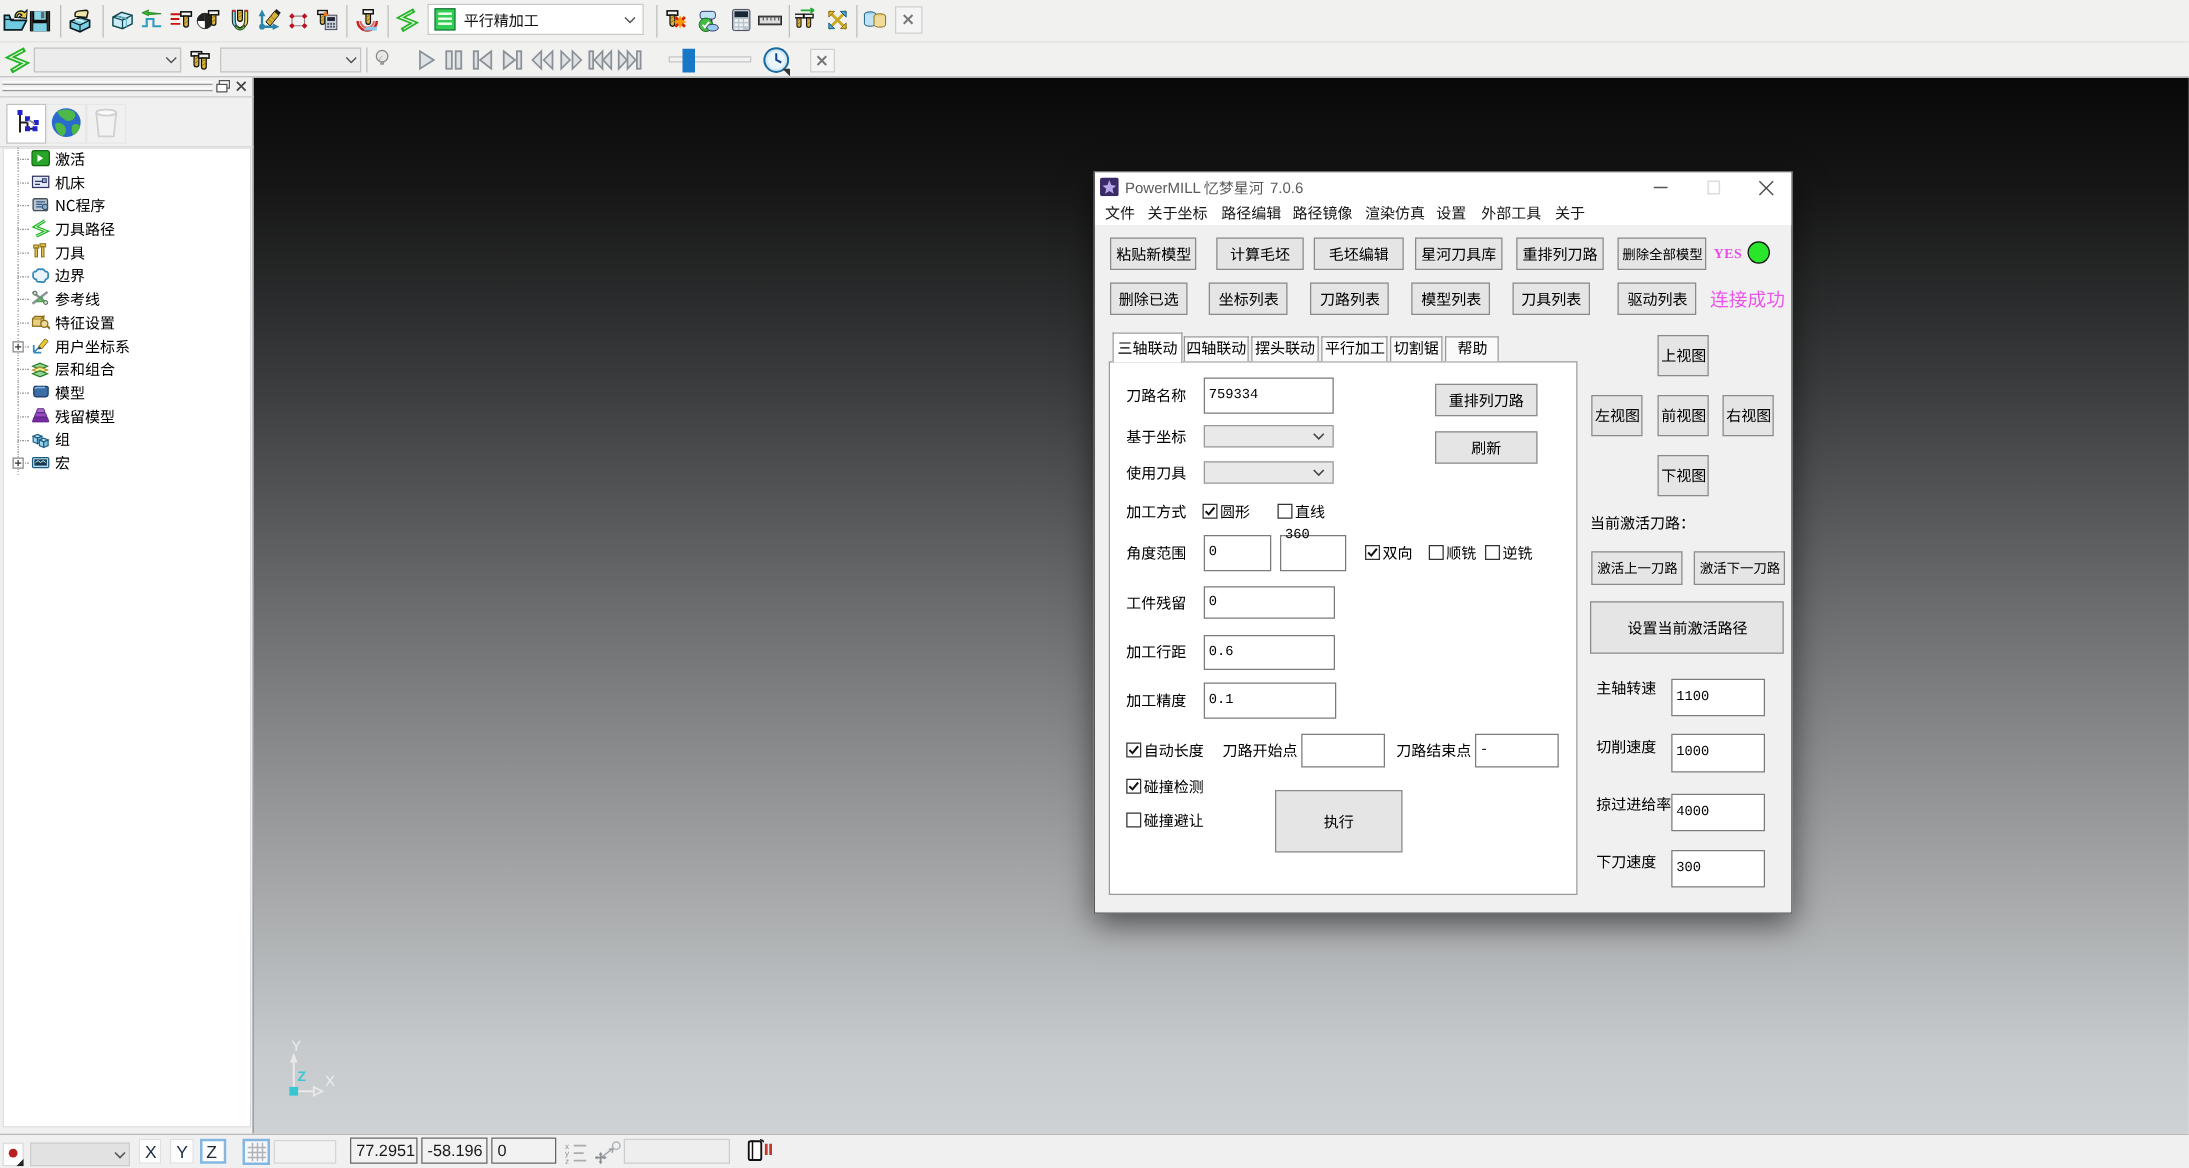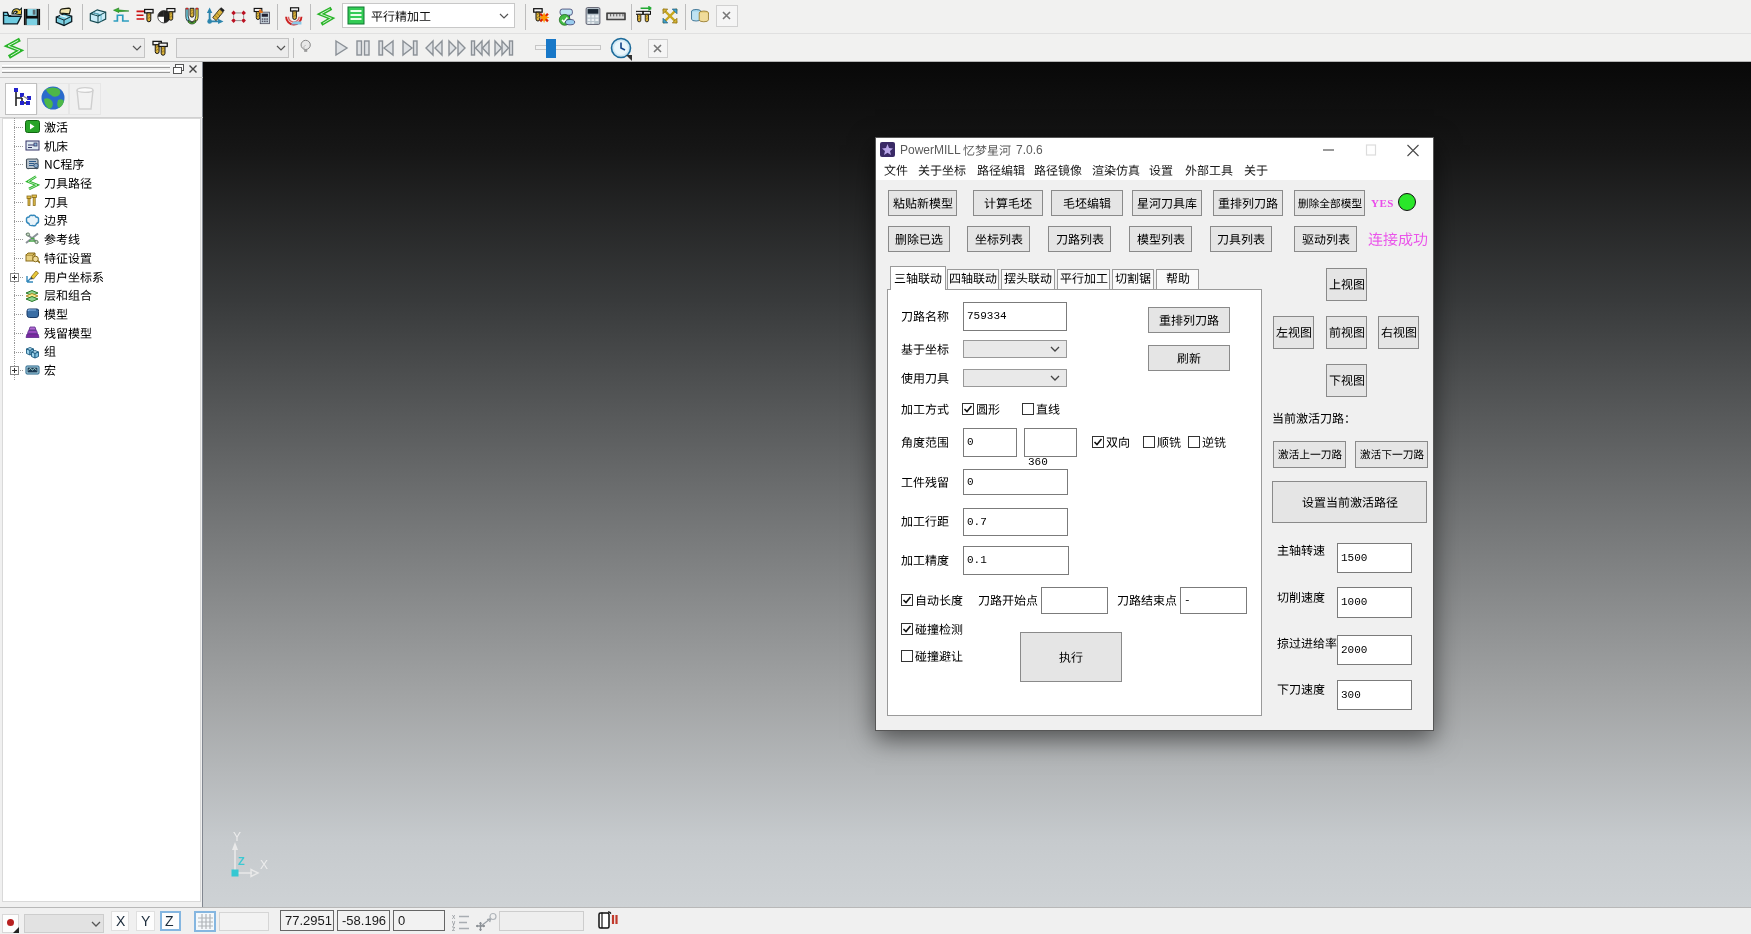--- a/index.html
+++ b/index.html
@@ -260,21 +260,21 @@
       </svg>
     </div>
 <div style="position:absolute;left:25.0px;top:295.8px">
       <svg style="position:absolute;overflow:visible;" width="49" height="17" viewBox="0 -12.7 49 16.8">
         <path d="M3.2 -6.5H5.8V-5H3.2ZM3.2 -7.3H3.2C3.5 -7.7 3.9 -8.1 4.2 -8.5H7.5C7.3 -8.1 6.9 -7.7 6.6 -7.3ZM9.6 -6.5V-5H6.7V-6.5ZM4 -10.1C3.4 -8.9 2.3 -7.4 0.7 -6.3C0.9 -6.2 1.2 -5.9 1.3 -5.7C1.7 -5.9 2 -6.2 2.3 -6.4V-4.3C2.3 -2.8 2.1 -0.9 0.8 0.4C1 0.5 1.3 0.9 1.5 1.1C2.3 0.3 2.7 -0.8 3 -1.8H5.8V0.7H6.7V-1.8H9.6V-0.2C9.6 -0 9.5 0 9.3 0C9.1 0 8.4 0.1 7.6 0C7.8 0.3 7.9 0.7 8 0.9C8.9 0.9 9.6 0.9 10 0.8C10.4 0.6 10.5 0.3 10.5 -0.2V-7.3H7.6C8.1 -7.8 8.5 -8.4 8.8 -8.9L8.2 -9.3L8.1 -9.3H4.7L5 -9.9ZM3.2 -4.2H5.8V-2.6H3.1C3.2 -3.2 3.2 -3.7 3.2 -4.2ZM9.6 -4.2V-2.6H6.7V-4.2Z M16.6 -7.7V-6.7H14.7V-5.9H16.6V-3.9H21.3V-5.9H23.2V-6.7H21.3V-7.7H20.4V-6.7H17.5V-7.7ZM20.4 -5.9V-4.7H17.5V-5.9ZM21.1 -2.4C20.6 -1.8 19.8 -1.3 18.9 -0.9C18.1 -1.3 17.4 -1.8 16.9 -2.4ZM14.9 -3.2V-2.4H16.4L16 -2.3C16.5 -1.6 17.2 -1 18 -0.6C16.8 -0.2 15.6 0 14.3 0.1C14.4 0.3 14.6 0.7 14.7 0.9C16.2 0.7 17.6 0.4 18.9 -0.1C20.1 0.4 21.5 0.8 23 1C23.1 0.7 23.4 0.4 23.5 0.2C22.2 0.1 21 -0.2 19.9 -0.6C21 -1.1 21.9 -1.9 22.4 -2.9L21.8 -3.2L21.7 -3.2ZM17.7 -9.9C17.8 -9.6 18 -9.2 18.2 -8.9H13.5V-5.6C13.5 -3.8 13.4 -1.3 12.4 0.6C12.7 0.6 13.1 0.8 13.2 1C14.3 -0.9 14.4 -3.7 14.4 -5.6V-8H23.4V-8.9H19.2C19 -9.3 18.8 -9.8 18.6 -10.1Z M24.9 0.2 25.5 0.9C26.4 0 27.5 -1.2 28.3 -2.2L27.8 -2.9C26.9 -1.8 25.7 -0.5 24.9 0.2ZM25.4 -6.3C26.1 -5.9 27.1 -5.3 27.6 -5L28.1 -5.7C27.6 -6 26.6 -6.6 25.9 -6.9ZM24.7 -4.1C25.4 -3.7 26.4 -3.2 26.9 -2.9L27.4 -3.6C26.9 -3.9 25.9 -4.4 25.2 -4.7ZM28.9 -6.5V-0.8C28.9 0.5 29.4 0.8 30.8 0.8C31.1 0.8 33.4 0.8 33.8 0.8C35.1 0.8 35.4 0.3 35.5 -1.4C35.3 -1.4 34.9 -1.6 34.7 -1.7C34.6 -0.4 34.5 -0.1 33.7 -0.1C33.2 -0.1 31.2 -0.1 30.8 -0.1C30 -0.1 29.8 -0.2 29.8 -0.8V-5.6H33.6V-3.5C33.6 -3.3 33.5 -3.3 33.3 -3.2C33.1 -3.2 32.3 -3.2 31.5 -3.3C31.6 -3 31.8 -2.7 31.8 -2.4C32.8 -2.4 33.5 -2.4 33.9 -2.5C34.3 -2.7 34.5 -3 34.5 -3.5V-6.5ZM31.7 -10.1V-9H28.3V-10.1H27.4V-9H24.7V-8.2H27.4V-7H28.3V-8.2H31.7V-7H32.6V-8.2H35.3V-9H32.6V-10.1Z M38.7 -7.5V-6.7H41.5V-5.8H39.2V-5H41.5V-4H38.5V-3.2H41.5V-0.8H42.3V-3.2H44.6C44.5 -2.6 44.4 -2.3 44.3 -2.1C44.2 -2.1 44.1 -2.1 44 -2.1C43.8 -2.1 43.4 -2.1 43 -2.1C43.1 -1.9 43.2 -1.6 43.2 -1.4C43.6 -1.4 44.1 -1.4 44.3 -1.4C44.6 -1.4 44.8 -1.5 44.9 -1.6C45.2 -1.9 45.3 -2.4 45.4 -3.7C45.4 -3.8 45.4 -4 45.4 -4H42.3V-5H44.9V-5.8H42.3V-6.7H45.3V-7.5H42.3V-8.5H41.5V-7.5ZM37 -9.6V0.9H37.8V0.4H46.2V0.9H47V-9.6ZM37.8 -0.4V-8.8H46.2V-0.4Z" fill="#000"></path>
       </svg>
     </div>
 <div class="tb" style="left:87px;top:290px;width:54px;height:29px"></div>
 <div style="position:absolute;left:91px;top:296.25px;font:normal 11px 'Liberation Mono',sans-serif;color:#000;white-space:nowrap;line-height:16.5px;">0</div>
 <div class="tb" style="left:148px;top:290px;width:53px;height:29px"></div>
-<div style="position:absolute;left:152px;top:282px;font:normal 11px 'Liberation Mono',sans-serif;color:#000;white-space:nowrap;line-height:16.5px;margin-top:34px;">360</div>
+<div style="position:absolute;left:152px;top:282px;font:normal 11px 'Liberation Mono',sans-serif;color:#000;white-space:nowrap;line-height:16.5px;">360</div>
 <div style="position:absolute;left:216px;top:298px;width:12px;height:12px;background:#fff;border:1px solid #333"></div>
 <svg style="position:absolute;left:216px;top:298px" width="12" height="12" viewBox="0 0 12 12">
       <path d="M2.5 6 L5 8.5 L9.5 3" fill="none" stroke="#111" stroke-width="1.6"></path>
     </svg>
 <div style="position:absolute;left:230.0px;top:295.8px">
       <svg style="position:absolute;overflow:visible;" width="25" height="17" viewBox="0 -12.7 25 16.8">
         <path d="M10 -8.3C9.7 -6.4 9.2 -4.7 8.4 -3.4C7.8 -4.8 7.3 -6.5 7.1 -8.3ZM5.9 -9.2V-8.3H6.2C6.6 -6 7.1 -4.1 7.8 -2.5C7 -1.3 6 -0.4 4.8 0.2C5 0.4 5.3 0.7 5.4 0.9C6.5 0.3 7.5 -0.5 8.3 -1.6C9 -0.5 9.8 0.4 10.9 1C11 0.7 11.3 0.4 11.5 0.2C10.4 -0.4 9.6 -1.3 8.9 -2.4C10 -4.1 10.7 -6.3 11 -9L10.4 -9.2L10.3 -9.2ZM0.9 -6.5C1.6 -5.6 2.5 -4.5 3.2 -3.5C2.4 -1.8 1.5 -0.6 0.4 0.2C0.6 0.4 0.9 0.7 1.1 0.9C2.1 0.1 3 -1.1 3.8 -2.6C4.2 -1.8 4.6 -1.2 4.8 -0.6L5.6 -1.2C5.3 -1.9 4.8 -2.7 4.2 -3.6C4.8 -5.1 5.2 -6.9 5.4 -9L4.8 -9.2L4.7 -9.2H0.8V-8.3H4.5C4.3 -6.9 4 -5.6 3.6 -4.5C2.9 -5.4 2.2 -6.3 1.5 -7Z M17.3 -10.1C17.1 -9.5 16.8 -8.7 16.5 -8H13.2V1H14.1V-7.1H22V-0.2C22 -0 21.9 0 21.7 0C21.4 0.1 20.6 0.1 19.7 0C19.9 0.3 20 0.7 20 1C21.1 1 21.9 0.9 22.3 0.8C22.7 0.6 22.9 0.4 22.9 -0.2V-8H17.5C17.8 -8.6 18.1 -9.3 18.4 -9.9ZM16.5 -4.7H19.5V-2.4H16.5ZM15.6 -5.5V-0.7H16.5V-1.6H20.4V-5.5Z" fill="#000"></path>
       </svg>
     </div>
 <div style="position:absolute;left:267px;top:298px;width:12px;height:12px;background:#fff;border:1px solid #333"></div>
@@ -295,21 +295,21 @@
       </svg>
     </div>
 <div class="tb" style="left:87px;top:331px;width:105px;height:26px"></div>
 <div style="position:absolute;left:91px;top:335.75px;font:normal 11px 'Liberation Mono',sans-serif;color:#000;white-space:nowrap;line-height:16.5px;">0</div>
 <div style="position:absolute;left:25.0px;top:374.8px">
       <svg style="position:absolute;overflow:visible;" width="49" height="17" viewBox="0 -12.7 49 16.8">
         <path d="M6.9 -8.6V0.8H7.7V-0.1H10.1V0.7H11V-8.6ZM7.7 -1V-7.7H10.1V-1ZM2.3 -9.9 2.3 -7.8H0.6V-6.9H2.3C2.2 -3.9 1.8 -1.2 0.3 0.3C0.6 0.5 0.9 0.8 1 1C2.7 -0.8 3.1 -3.7 3.2 -6.9H5C4.9 -2.3 4.8 -0.7 4.5 -0.3C4.4 -0.2 4.3 -0.1 4.1 -0.1C3.9 -0.1 3.4 -0.1 2.8 -0.2C3 0.1 3.1 0.5 3.1 0.7C3.6 0.8 4.2 0.8 4.5 0.7C4.9 0.7 5.1 0.6 5.3 0.3C5.7 -0.3 5.8 -2 5.9 -7.3C5.9 -7.5 5.9 -7.8 5.9 -7.8H3.2L3.2 -9.9Z M12.6 -0.9V0H23.4V-0.9H18.5V-7.8H22.8V-8.7H13.2V-7.8H17.5V-0.9Z M29.2 -9.4V-8.5H35.1V-9.4ZM27.2 -10.1C26.6 -9.2 25.4 -8.1 24.4 -7.5C24.6 -7.3 24.8 -6.9 24.9 -6.7C26 -7.5 27.3 -8.7 28.1 -9.7ZM28.7 -6V-5.2H32.7V-0.2C32.7 -0 32.7 0 32.4 0.1C32.2 0.1 31.4 0.1 30.5 0C30.7 0.3 30.8 0.7 30.8 0.9C32 0.9 32.7 0.9 33.1 0.8C33.5 0.6 33.6 0.4 33.6 -0.2V-5.2H35.5V-6ZM27.7 -7.5C26.9 -6.1 25.5 -4.8 24.3 -3.9C24.5 -3.7 24.8 -3.3 24.9 -3.1C25.4 -3.5 25.8 -3.9 26.3 -4.4V1H27.2V-5.4C27.7 -6 28.2 -6.6 28.5 -7.2Z M37.8 -8.8H40.1V-6.7H37.8ZM42.6 -5.9H45.8V-3.4H42.6ZM47.3 -9.5H41.7V0.5H47.5V-0.4H42.6V-2.6H46.7V-6.7H42.6V-8.6H47.3ZM36.4 -0.4 36.6 0.4C37.9 0.1 39.6 -0.4 41.2 -0.9L41.1 -1.7L39.6 -1.2V-3.4H41.1V-4.2H39.6V-5.9H41V-9.6H37V-5.9H38.7V-1L37.8 -0.8V-4.7H37V-0.6Z" fill="#000"></path>
       </svg>
     </div>
 <div class="tb" style="left:87px;top:370px;width:105px;height:28px"></div>
-<div style="position:absolute;left:91px;top:375.75px;font:normal 11px 'Liberation Mono',sans-serif;color:#000;white-space:nowrap;line-height:16.5px;">0.7</div>
+<div style="position:absolute;left:91px;top:375.75px;font:normal 11px 'Liberation Mono',sans-serif;color:#000;white-space:nowrap;line-height:16.5px;">0.6</div>
 <div style="position:absolute;left:25.0px;top:413.8px">
       <svg style="position:absolute;overflow:visible;" width="49" height="17" viewBox="0 -12.7 49 16.8">
         <path d="M6.9 -8.6V0.8H7.7V-0.1H10.1V0.7H11V-8.6ZM7.7 -1V-7.7H10.1V-1ZM2.3 -9.9 2.3 -7.8H0.6V-6.9H2.3C2.2 -3.9 1.8 -1.2 0.3 0.3C0.6 0.5 0.9 0.8 1 1C2.7 -0.8 3.1 -3.7 3.2 -6.9H5C4.9 -2.3 4.8 -0.7 4.5 -0.3C4.4 -0.2 4.3 -0.1 4.1 -0.1C3.9 -0.1 3.4 -0.1 2.8 -0.2C3 0.1 3.1 0.5 3.1 0.7C3.6 0.8 4.2 0.8 4.5 0.7C4.9 0.7 5.1 0.6 5.3 0.3C5.7 -0.3 5.8 -2 5.9 -7.3C5.9 -7.5 5.9 -7.8 5.9 -7.8H3.2L3.2 -9.9Z M12.6 -0.9V0H23.4V-0.9H18.5V-7.8H22.8V-8.7H13.2V-7.8H17.5V-0.9Z M24.6 -9.1C24.9 -8.3 25.2 -7.2 25.3 -6.5L25.9 -6.7C25.8 -7.4 25.6 -8.5 25.2 -9.3ZM27.9 -9.3C27.8 -8.5 27.4 -7.4 27.2 -6.7L27.7 -6.5C28 -7.2 28.4 -8.3 28.7 -9.2ZM24.5 -6V-5.2H26C25.7 -3.9 25 -2.3 24.4 -1.5C24.5 -1.2 24.7 -0.8 24.8 -0.5C25.3 -1.2 25.8 -2.4 26.2 -3.5V0.9H27V-3.8C27.4 -3.2 27.8 -2.4 28 -2L28.6 -2.7C28.3 -3.1 27.3 -4.6 27 -4.9V-5.2H28.4V-6H27V-10H26.2V-6ZM31.6 -10.1V-9.1H29.1V-8.4H31.6V-7.7H29.4V-7H31.6V-6.2H28.8V-5.5H35.5V-6.2H32.5V-7H34.9V-7.7H32.5V-8.4H35.2V-9.1H32.5V-10.1ZM33.9 -4.1V-3.2H30.4V-4.1ZM29.5 -4.8V0.9H30.4V-1H33.9V0C33.9 0.2 33.8 0.2 33.7 0.2C33.5 0.2 33 0.2 32.5 0.2C32.6 0.4 32.7 0.7 32.7 0.9C33.5 0.9 34 0.9 34.3 0.8C34.6 0.7 34.7 0.5 34.7 0V-4.8ZM30.4 -2.5H33.9V-1.6H30.4Z M40.6 -7.7V-6.7H38.7V-5.9H40.6V-3.9H45.3V-5.9H47.2V-6.7H45.3V-7.7H44.4V-6.7H41.5V-7.7ZM44.4 -5.9V-4.7H41.5V-5.9ZM45.1 -2.4C44.6 -1.8 43.8 -1.3 42.9 -0.9C42.1 -1.3 41.4 -1.8 40.9 -2.4ZM38.9 -3.2V-2.4H40.4L40 -2.3C40.5 -1.6 41.2 -1 42 -0.6C40.8 -0.2 39.6 0 38.3 0.1C38.4 0.3 38.6 0.7 38.7 0.9C40.2 0.7 41.6 0.4 42.9 -0.1C44.1 0.4 45.5 0.8 47 1C47.1 0.7 47.4 0.4 47.5 0.2C46.2 0.1 45 -0.2 43.9 -0.6C45 -1.1 45.9 -1.9 46.4 -2.9L45.8 -3.2L45.7 -3.2ZM41.7 -9.9C41.8 -9.6 42 -9.2 42.2 -8.9H37.5V-5.6C37.5 -3.8 37.4 -1.3 36.4 0.6C36.7 0.6 37.1 0.8 37.2 1C38.3 -0.9 38.4 -3.7 38.4 -5.6V-8H47.4V-8.9H43.2C43 -9.3 42.8 -9.8 42.6 -10.1Z" fill="#000"></path>
       </svg>
     </div>
 <div class="tb" style="left:87px;top:408px;width:106px;height:29px"></div>
 <div style="position:absolute;left:91px;top:414.25px;font:normal 11px 'Liberation Mono',sans-serif;color:#000;white-space:nowrap;line-height:16.5px;">0.1</div>
 <div style="position:absolute;left:25px;top:456px;width:12px;height:12px;background:#fff;border:1px solid #333"></div>
 <svg style="position:absolute;left:25px;top:456px" width="12" height="12" viewBox="0 0 12 12">
       <path d="M2.5 6 L5 8.5 L9.5 3" fill="none" stroke="#111" stroke-width="1.6"></path>
@@ -417,35 +417,35 @@
       <svg style="position:absolute;overflow:visible;" width="97" height="17" viewBox="0 -12.7 97 16.8">
         <path d="M1.5 -9.3C2.1 -8.7 2.9 -7.9 3.3 -7.4L3.9 -8.1C3.5 -8.6 2.7 -9.3 2.1 -9.9ZM0.5 -6.3V-5.4H2.2V-1.1C2.2 -0.6 1.8 -0.2 1.6 -0C1.8 0.1 2 0.5 2.1 0.7C2.3 0.5 2.6 0.2 4.7 -1.3C4.6 -1.5 4.5 -1.9 4.4 -2.1L3.1 -1.1V-6.3ZM5.9 -9.6V-8.3C5.9 -7.4 5.6 -6.4 4 -5.7C4.2 -5.6 4.5 -5.2 4.6 -5C6.4 -5.9 6.7 -7.2 6.7 -8.3V-8.8H8.9V-6.9C8.9 -6 9 -5.6 9.9 -5.6C10 -5.6 10.6 -5.6 10.8 -5.6C11 -5.6 11.3 -5.6 11.4 -5.7C11.4 -5.9 11.4 -6.2 11.3 -6.5C11.2 -6.4 10.9 -6.4 10.8 -6.4C10.6 -6.4 10.1 -6.4 9.9 -6.4C9.7 -6.4 9.7 -6.5 9.7 -6.9V-9.6ZM9.7 -3.9C9.2 -3 8.6 -2.2 7.8 -1.5C7 -2.2 6.3 -3 5.9 -3.9ZM4.6 -4.8V-3.9H5.2L5.1 -3.9C5.5 -2.8 6.2 -1.8 7.1 -1C6.2 -0.5 5.1 -0.1 4.1 0.2C4.3 0.4 4.5 0.7 4.5 1C5.7 0.6 6.8 0.2 7.8 -0.5C8.7 0.2 9.8 0.7 11 1C11.1 0.7 11.4 0.4 11.6 0.2C10.4 -0 9.4 -0.5 8.5 -1C9.5 -1.9 10.3 -3.1 10.8 -4.6L10.3 -4.8L10.1 -4.8Z M19.8 -9H21.8V-7.9H19.8ZM17 -9H19V-7.9H17ZM14.3 -9H16.2V-7.9H14.3ZM14.3 -5.1V-0.1H12.7V0.6H23.3V-0.1H21.7V-5.1H17.9L18.1 -5.8H23.1V-6.5H18.2L18.4 -7.2H22.7V-9.6H13.4V-7.2H17.4L17.4 -6.5H12.8V-5.8H17.2L17.1 -5.1ZM15.1 -0.1V-0.8H20.8V-0.1ZM15.1 -3.3H20.8V-2.6H15.1ZM15.1 -3.8V-4.5H20.8V-3.8ZM15.1 -2.1H20.8V-1.4H15.1Z M25.5 -9.2C26.1 -8.4 26.7 -7.2 27 -6.4L27.9 -6.8C27.6 -7.6 26.9 -8.7 26.3 -9.6ZM33.6 -9.7C33.3 -8.7 32.6 -7.5 32.1 -6.7L32.9 -6.4C33.4 -7.1 34.1 -8.3 34.6 -9.3ZM25.4 -0.5V0.4H33.5V1H34.4V-5.8H30.5V-10.1H29.5V-5.8H25.6V-4.9H33.5V-3.2H26V-2.3H33.5V-0.5Z M43.2 -6.2V-1.2H44.1V-6.2ZM45.7 -6.5V-0.2C45.7 0 45.6 0.1 45.4 0.1C45.2 0.1 44.6 0.1 43.8 0C44 0.3 44.1 0.7 44.2 0.9C45.1 0.9 45.7 0.9 46.1 0.8C46.4 0.6 46.6 0.4 46.6 -0.2V-6.5ZM44.7 -10.1C44.4 -9.6 44 -8.8 43.5 -8.2H39.9L40.5 -8.4C40.3 -8.9 39.8 -9.6 39.3 -10.1L38.5 -9.8C38.9 -9.3 39.4 -8.7 39.6 -8.2H36.6V-7.4H47.4V-8.2H44.6C44.9 -8.7 45.3 -9.3 45.6 -9.8ZM40.9 -3.6V-2.4H38.2V-3.6ZM40.9 -4.3H38.2V-5.5H40.9ZM37.4 -6.3V0.9H38.2V-1.7H40.9V-0.1C40.9 0.1 40.9 0.1 40.7 0.1C40.5 0.1 40 0.1 39.4 0.1C39.5 0.3 39.6 0.7 39.7 0.9C40.5 0.9 41 0.9 41.4 0.8C41.7 0.6 41.8 0.4 41.8 -0.1V-6.3Z M52.1 -6.6H54.2V-5.7H52.1ZM52.1 -8.2H54.2V-7.2H52.1ZM48.8 -9.4C49.4 -9 50.1 -8.4 50.4 -7.9L51 -8.5C50.6 -8.9 49.9 -9.5 49.3 -9.9ZM48.4 -6.1C49 -5.7 49.7 -5.2 50.1 -4.8L50.6 -5.4C50.2 -5.8 49.5 -6.3 48.9 -6.7ZM48.6 0.3 49.3 0.8C49.8 -0.3 50.4 -1.8 50.8 -3L50.1 -3.4C49.7 -2.1 49 -0.6 48.6 0.3ZM56.3 -10.1C56.1 -8.2 55.7 -6.4 55 -5.2V-8.9H53.3L53.7 -10L52.8 -10.1C52.8 -9.7 52.6 -9.3 52.5 -8.9H51.3V-5H54.9C55.1 -4.8 55.4 -4.5 55.5 -4.4C55.7 -4.7 55.9 -5.1 56 -5.4C56.2 -4.3 56.5 -3.1 57 -2C56.5 -1 55.8 -0.2 54.9 0.4C55.1 0.6 55.4 0.8 55.5 1C56.3 0.4 56.9 -0.3 57.4 -1.1C57.8 -0.3 58.4 0.4 59.1 0.9C59.2 0.7 59.5 0.4 59.6 0.2C58.9 -0.3 58.3 -1.1 57.8 -2C58.4 -3.3 58.8 -5 59 -6.9H59.5V-7.8H56.7C56.9 -8.5 57 -9.2 57.1 -10ZM52.4 -4.7 52.7 -4.1H50.8V-3.3H52V-2.9C52 -2 51.9 -0.6 50.4 0.4C50.6 0.6 50.9 0.8 51 1C52.1 0.1 52.6 -0.9 52.7 -1.8H54.1C54 -0.6 54 -0.2 53.9 -0C53.8 0 53.7 0.1 53.5 0.1C53.4 0.1 53 0.1 52.6 0C52.7 0.2 52.8 0.5 52.8 0.8C53.2 0.8 53.7 0.8 53.9 0.8C54.2 0.7 54.4 0.7 54.6 0.5C54.8 0.2 54.8 -0.5 54.9 -2.2C54.9 -2.3 54.9 -2.6 54.9 -2.6H52.8V-2.9V-3.3H55.3V-4.1H53.5C53.4 -4.3 53.3 -4.7 53.1 -4.9ZM58.2 -6.9C58 -5.4 57.8 -4.1 57.4 -2.9C56.9 -4.2 56.6 -5.5 56.5 -6.8L56.5 -6.9Z M61.1 -9.3C61.8 -8.9 62.8 -8.3 63.3 -7.9L63.9 -8.7C63.3 -9 62.3 -9.6 61.6 -9.9ZM60.5 -6C61.2 -5.6 62.2 -5 62.7 -4.7L63.2 -5.4C62.7 -5.8 61.7 -6.3 61 -6.6ZM60.8 0.2 61.5 0.8C62.3 -0.3 63.1 -1.8 63.7 -3.1L63.1 -3.7C62.4 -2.3 61.4 -0.7 60.8 0.2ZM63.8 -6.6V-5.7H67.3V-3.7H64.7V0.9H65.5V0.4H69.8V0.9H70.7V-3.7H68.2V-5.7H71.5V-6.6H68.2V-8.7C69.2 -8.8 70.2 -9.1 71 -9.3L70.2 -10C68.9 -9.6 66.5 -9.2 64.4 -9C64.5 -8.8 64.6 -8.4 64.7 -8.2C65.5 -8.3 66.4 -8.4 67.3 -8.5V-6.6ZM65.5 -0.4V-2.9H69.8V-0.4Z M73.9 -8.8H76.1V-6.7H73.9ZM72.5 -0.5 72.6 0.4C73.9 0.1 75.6 -0.3 77.3 -0.8L77.2 -1.6L75.6 -1.2V-3.3H76.9C77 -3.2 77.2 -2.9 77.3 -2.7C77.5 -2.9 77.8 -3 78 -3.1V0.9H78.9V0.5H81.9V0.9H82.7V-3.1L83.1 -2.9C83.2 -3.1 83.5 -3.5 83.7 -3.6C82.6 -4.1 81.7 -4.7 80.9 -5.4C81.7 -6.3 82.3 -7.4 82.7 -8.6L82.1 -8.9L82 -8.9H79.6C79.8 -9.2 79.9 -9.5 80 -9.9L79.2 -10.1C78.7 -8.6 77.9 -7.3 77 -6.4V-9.6H73.1V-5.9H74.8V-1L73.8 -0.8V-4.8H73.1V-0.6ZM78.9 -0.3V-2.6H81.9V-0.3ZM81.6 -8.1C81.3 -7.3 80.8 -6.6 80.3 -6C79.8 -6.6 79.4 -7.3 79.2 -7.9L79.3 -8.1ZM78.6 -3.4C79.2 -3.8 79.8 -4.3 80.4 -4.8C80.9 -4.3 81.5 -3.8 82.1 -3.4ZM79.8 -5.4C79 -4.6 78 -4 77.1 -3.6V-4.2H75.6V-5.9H77V-6.3C77.2 -6.1 77.5 -5.9 77.6 -5.7C78 -6.1 78.4 -6.6 78.7 -7.1C79 -6.6 79.4 -6 79.8 -5.4Z M87.1 -10.1C86.6 -9.2 85.5 -8.2 84.6 -7.6C84.7 -7.4 85 -7.1 85.1 -6.8C86.1 -7.6 87.2 -8.7 87.9 -9.7ZM88.6 -9.4V-8.6H93.2C92 -7 89.7 -5.7 87.7 -5.1C87.9 -4.9 88.2 -4.5 88.3 -4.3C89.4 -4.7 90.7 -5.3 91.8 -6.1C92.9 -5.6 94.3 -4.9 95 -4.4L95.5 -5.1C94.8 -5.6 93.6 -6.2 92.5 -6.6C93.4 -7.3 94.1 -8.2 94.6 -9.1L94 -9.5L93.8 -9.4ZM88.6 -4V-3.1H91.2V-0.2H87.9V0.6H95.5V-0.2H92.2V-3.1H94.8V-4ZM87.3 -7.4C86.6 -6.2 85.5 -4.9 84.4 -4.1C84.6 -3.9 84.8 -3.5 84.9 -3.3C85.3 -3.6 85.8 -4 86.2 -4.5V1H87.1V-5.6C87.5 -6.1 87.8 -6.6 88.1 -7.1Z" fill="#000"></path>
       </svg>
     </div>
 <div style="position:absolute;left:401.0px;top:403.8px">
       <svg style="position:absolute;overflow:visible;" width="49" height="17" viewBox="0 -12.7 49 16.8">
         <path d="M4.5 -9.5C5.2 -9 6.1 -8.2 6.5 -7.7H1.2V-6.8H5.5V-4.2H1.8V-3.3H5.5V-0.3H0.7V0.6H11.4V-0.3H6.5V-3.3H10.3V-4.2H6.5V-6.8H10.8V-7.7H6.9L7.4 -8.1C7 -8.7 6 -9.5 5.2 -10Z M18.4 -3.3H20V-0.5H18.4ZM18.4 -4.1V-6.7H20V-4.1ZM22.3 -3.3V-0.5H20.8V-3.3ZM22.3 -4.1H20.8V-6.7H22.3ZM19.9 -10.1V-7.5H17.6V1H18.4V0.3H22.3V0.9H23.2V-7.5H20.8V-10.1ZM13 -4C13.1 -4.1 13.5 -4.2 13.9 -4.2H15.1V-2.4L12.5 -2L12.7 -1.1L15.1 -1.6V0.9H15.9V-1.8L17.1 -2L17.1 -2.8L15.9 -2.6V-4.2H17V-5H15.9V-6.8H15.1V-5H13.8C14.2 -5.8 14.5 -6.8 14.8 -7.8H17V-8.7H15C15.1 -9.1 15.2 -9.5 15.3 -9.9L14.4 -10.1C14.3 -9.6 14.2 -9.1 14.1 -8.7H12.6V-7.8H13.9C13.7 -6.9 13.4 -6 13.3 -5.7C13.1 -5.2 12.9 -4.8 12.7 -4.8C12.8 -4.6 13 -4.2 13 -4Z M25 -4C25.1 -4.1 25.4 -4.2 25.8 -4.2H26.9V-2.4L24.5 -2L24.7 -1.1L26.9 -1.6V0.9H27.8V-1.7L29.4 -2.1L29.4 -2.8L27.8 -2.6V-4.2H29V-5H27.8V-6.8H26.9V-5H25.7C26.1 -5.8 26.5 -6.8 26.8 -7.8H29V-8.7H27.1C27.2 -9.1 27.3 -9.5 27.4 -9.9L26.5 -10.1C26.4 -9.6 26.3 -9.1 26.2 -8.7H24.6V-7.8H26C25.7 -6.9 25.4 -6 25.3 -5.7C25.1 -5.2 24.9 -4.8 24.7 -4.8C24.8 -4.6 24.9 -4.2 25 -4ZM29.1 -6.4V-5.6H30.9C30.6 -4.7 30.4 -3.9 30.2 -3.3H33.6C33.2 -2.7 32.7 -2 32.2 -1.4C31.8 -1.7 31.3 -1.9 30.9 -2.1L30.4 -1.6C31.6 -0.8 33 0.3 33.7 1L34.3 0.3C34 -0.1 33.4 -0.5 32.9 -0.9C33.6 -1.9 34.5 -3 35.1 -3.9L34.4 -4.2L34.3 -4.2H31.4L31.8 -5.6H35.5V-6.4H32.1L32.4 -7.8H35.1V-8.7H32.7L33 -10L32.1 -10.1L31.8 -8.7H29.6V-7.8H31.5L31.1 -6.4Z M36.8 -9.1C37.5 -8.5 38.3 -7.6 38.7 -7L39.4 -7.6C39 -8.1 38.2 -9 37.5 -9.6ZM39.2 -5.8H36.6V-5H38.3V-1.2C37.8 -1 37.1 -0.5 36.5 0.1L37.1 0.9C37.7 0.1 38.3 -0.5 38.8 -0.5C39 -0.5 39.4 -0.2 39.9 0.1C40.8 0.6 41.8 0.7 43.2 0.7C44.3 0.7 46.4 0.7 47.3 0.6C47.3 0.3 47.4 -0.1 47.5 -0.3C46.4 -0.2 44.6 -0.1 43.2 -0.1C41.9 -0.1 40.9 -0.2 40.1 -0.6C39.7 -0.8 39.4 -1 39.2 -1.2ZM41.1 -6.3H43V-4.8H41.1ZM43.9 -6.3H45.9V-4.8H43.9ZM43 -10.1V-8.8H39.8V-8.1H43V-7.1H40.3V-4.1H42.6C42 -3.1 40.8 -2.1 39.7 -1.6C39.9 -1.5 40.1 -1.2 40.3 -0.9C41.2 -1.5 42.3 -2.4 43 -3.4V-0.6H43.9V-3.4C44.9 -2.6 46 -1.8 46.6 -1.1L47.1 -1.7C46.5 -2.4 45.3 -3.3 44.2 -4.1H46.8V-7.1H43.9V-8.1H47.3V-8.8H43.9V-10.1Z" fill="#000"></path>
       </svg>
     </div>
 <div class="tb" style="left:461px;top:405px;width:75px;height:30px"></div>
-<div style="position:absolute;left:465px;top:411.75px;font:normal 11px 'Liberation Mono',sans-serif;color:#000;white-space:nowrap;line-height:16.5px;">1500</div>
+<div style="position:absolute;left:465px;top:411.75px;font:normal 11px 'Liberation Mono',sans-serif;color:#000;white-space:nowrap;line-height:16.5px;">1100</div>
 <div style="position:absolute;left:401.0px;top:450.8px">
       <svg style="position:absolute;overflow:visible;" width="49" height="17" viewBox="0 -12.7 49 16.8">
         <path d="M5 -9V-8.2H7C6.9 -4.7 6.7 -1.4 3.7 0.2C4 0.4 4.2 0.7 4.4 0.9C7.5 -0.9 7.8 -4.4 7.9 -8.2H10.4C10.2 -2.7 10 -0.7 9.6 -0.3C9.5 -0.1 9.4 -0.1 9.2 -0.1C8.9 -0.1 8.3 -0.1 7.6 -0.1C7.7 0.1 7.8 0.5 7.8 0.8C8.5 0.8 9.1 0.8 9.5 0.8C9.9 0.8 10.2 0.6 10.5 0.3C11 -0.3 11.1 -2.4 11.3 -8.5C11.3 -8.7 11.3 -9 11.3 -9ZM1.8 -0.8C2.1 -1 2.4 -1.2 5.3 -2.5C5.2 -2.7 5.2 -3.1 5.1 -3.3L2.8 -2.3V-6L5.2 -6.5L5.1 -7.3L2.8 -6.8V-9.6H1.9V-6.6L0.3 -6.3L0.5 -5.5L1.9 -5.8V-2.5C1.9 -2 1.6 -1.7 1.4 -1.6C1.5 -1.4 1.7 -1 1.8 -0.8Z M19.4 -8.7V-2H20.3V-8.7ZM22.1 -9.9V-0.2C22.1 -0 22 0.1 21.8 0.1C21.5 0.1 20.8 0.1 19.9 0.1C20.1 0.3 20.2 0.7 20.3 1C21.4 1 22 0.9 22.4 0.8C22.8 0.6 23 0.4 23 -0.2V-9.9ZM12.7 -9.3C13.1 -8.6 13.4 -7.6 13.6 -7L14.4 -7.3C14.2 -8 13.8 -8.9 13.5 -9.6ZM17.7 -9.7C17.5 -9 17.1 -7.9 16.7 -7.3L17.5 -7.1C17.9 -7.7 18.3 -8.6 18.6 -9.5ZM13.1 -6.8V0.9H13.9V-1.9H17.2V-0.2C17.2 -0 17.1 0 17 0C16.8 0 16.2 0 15.6 0C15.7 0.3 15.8 0.6 15.9 0.9C16.8 0.9 17.3 0.9 17.6 0.7C18 0.6 18.1 0.3 18.1 -0.2V-6.8H16V-10.1H15.1V-6.8ZM17.2 -2.7H13.9V-3.9H17.2ZM17.2 -4.7H13.9V-5.9H17.2Z M24.8 -9.1C25.5 -8.5 26.3 -7.6 26.7 -7L27.4 -7.6C27 -8.1 26.2 -9 25.5 -9.6ZM27.2 -5.8H24.6V-5H26.3V-1.2C25.8 -1 25.1 -0.5 24.5 0.1L25.1 0.9C25.7 0.1 26.3 -0.5 26.8 -0.5C27 -0.5 27.4 -0.2 27.9 0.1C28.8 0.6 29.8 0.7 31.2 0.7C32.3 0.7 34.4 0.7 35.3 0.6C35.3 0.3 35.4 -0.1 35.5 -0.3C34.4 -0.2 32.6 -0.1 31.2 -0.1C29.9 -0.1 28.9 -0.2 28.1 -0.6C27.7 -0.8 27.4 -1 27.2 -1.2ZM29.1 -6.3H31V-4.8H29.1ZM31.9 -6.3H33.9V-4.8H31.9ZM31 -10.1V-8.8H27.8V-8.1H31V-7.1H28.3V-4.1H30.6C30 -3.1 28.8 -2.1 27.7 -1.6C27.9 -1.5 28.1 -1.2 28.3 -0.9C29.2 -1.5 30.3 -2.4 31 -3.4V-0.6H31.9V-3.4C32.9 -2.6 34 -1.8 34.6 -1.1L35.1 -1.7C34.5 -2.4 33.3 -3.3 32.2 -4.1H34.8V-7.1H31.9V-8.1H35.3V-8.8H31.9V-10.1Z M40.6 -7.7V-6.7H38.7V-5.9H40.6V-3.9H45.3V-5.9H47.2V-6.7H45.3V-7.7H44.4V-6.7H41.5V-7.7ZM44.4 -5.9V-4.7H41.5V-5.9ZM45.1 -2.4C44.6 -1.8 43.8 -1.3 42.9 -0.9C42.1 -1.3 41.4 -1.8 40.9 -2.4ZM38.9 -3.2V-2.4H40.4L40 -2.3C40.5 -1.6 41.2 -1 42 -0.6C40.8 -0.2 39.6 0 38.3 0.1C38.4 0.3 38.6 0.7 38.7 0.9C40.2 0.7 41.6 0.4 42.9 -0.1C44.1 0.4 45.5 0.8 47 1C47.1 0.7 47.4 0.4 47.5 0.2C46.2 0.1 45 -0.2 43.9 -0.6C45 -1.1 45.9 -1.9 46.4 -2.9L45.8 -3.2L45.7 -3.2ZM41.7 -9.9C41.8 -9.6 42 -9.2 42.2 -8.9H37.5V-5.6C37.5 -3.8 37.4 -1.3 36.4 0.6C36.7 0.6 37.1 0.8 37.2 1C38.3 -0.9 38.4 -3.7 38.4 -5.6V-8H47.4V-8.9H43.2C43 -9.3 42.8 -9.8 42.6 -10.1Z" fill="#000"></path>
       </svg>
     </div>
 <div class="tb" style="left:461px;top:449px;width:75px;height:31px"></div>
 <div style="position:absolute;left:465px;top:456.25px;font:normal 11px 'Liberation Mono',sans-serif;color:#000;white-space:nowrap;line-height:16.5px;">1000</div>
 <div style="position:absolute;left:401.0px;top:496.8px">
       <svg style="position:absolute;overflow:visible;" width="61" height="17" viewBox="0 -12.7 61 16.8">
         <path d="M6 -6.1H9.8V-4.3H6ZM5.6 -2.9C5.1 -2 4.5 -1 3.9 -0.3C4.1 -0.2 4.4 0.1 4.6 0.2C5.2 -0.5 5.9 -1.6 6.4 -2.6ZM9.2 -2.5C9.7 -1.7 10.4 -0.6 10.7 0.1L11.4 -0.2C11.1 -0.9 10.5 -2 9.9 -2.8ZM2 -10.1V-7.7H0.6V-6.8H2V-4.2C1.4 -4 0.9 -3.8 0.4 -3.7L0.6 -2.8L2 -3.3V-0.2C2 0 2 0.1 1.8 0.1C1.7 0.1 1.2 0.1 0.7 0.1C0.8 0.3 0.9 0.7 0.9 0.9C1.7 0.9 2.2 0.9 2.5 0.7C2.8 0.6 2.9 0.3 2.9 -0.2V-3.5L4.2 -4L4.1 -4.8L2.9 -4.4V-6.8H4.2V-7.7H2.9V-10.1ZM7 -9.9C7.2 -9.5 7.3 -9.1 7.5 -8.7H4.5V-7.9H11.3V-8.7H8.5C8.3 -9.1 8.1 -9.7 7.8 -10.1ZM5.2 -6.9V-3.5H7.4V-0.1C7.4 0 7.4 0.1 7.2 0.1C7 0.1 6.4 0.1 5.8 0.1C5.9 0.3 6.1 0.7 6.1 0.9C7 0.9 7.5 0.9 7.9 0.8C8.3 0.6 8.4 0.4 8.4 -0.1V-3.5H10.7V-6.9Z M12.9 -9.3C13.6 -8.7 14.4 -7.8 14.7 -7.2L15.5 -7.8C15.1 -8.3 14.3 -9.2 13.6 -9.8ZM16.6 -5.7C17.2 -5 17.9 -3.9 18.3 -3.3L19 -3.8C18.7 -4.4 17.9 -5.4 17.3 -6.1ZM15.1 -5.6H12.6V-4.7H14.3V-1.6C13.7 -1.4 13.1 -0.9 12.4 -0.2L13.1 0.7C13.7 -0.1 14.3 -0.9 14.7 -0.9C14.9 -0.9 15.3 -0.4 15.8 -0.1C16.7 0.4 17.7 0.5 19.2 0.5C20.3 0.5 22.4 0.5 23.3 0.4C23.3 0.1 23.5 -0.3 23.6 -0.6C22.4 -0.4 20.6 -0.3 19.2 -0.3C17.8 -0.3 16.8 -0.4 16 -0.9C15.6 -1.2 15.4 -1.4 15.1 -1.5ZM20.6 -10V-7.9H16V-7.1H20.6V-2.3C20.6 -2.1 20.6 -2 20.3 -2C20.1 -2 19.2 -2 18.4 -2C18.5 -1.8 18.6 -1.4 18.7 -1.1C19.8 -1.1 20.5 -1.1 21 -1.3C21.4 -1.4 21.6 -1.7 21.6 -2.3V-7.1H23.2V-7.9H21.6V-10Z M25 -9.3C25.6 -8.7 26.4 -7.9 26.8 -7.3L27.5 -7.9C27.1 -8.4 26.3 -9.2 25.6 -9.8ZM32.6 -9.8V-7.9H30.7V-9.8H29.8V-7.9H28.1V-7H29.8V-5.6L29.7 -4.9H28V-4H29.7C29.5 -3.1 29.1 -2.2 28.2 -1.5C28.4 -1.4 28.7 -1.1 28.8 -0.9C29.9 -1.7 30.4 -2.9 30.5 -4H32.6V-1H33.5V-4H35.3V-4.9H33.5V-7H35.1V-7.9H33.5V-9.8ZM30.7 -7H32.6V-4.9H30.6L30.7 -5.6ZM27.1 -5.7H24.6V-4.9H26.3V-1.5C25.7 -1.2 25.1 -0.7 24.5 -0L25.1 0.8C25.7 -0 26.3 -0.7 26.7 -0.7C26.9 -0.7 27.3 -0.3 27.8 -0C28.7 0.5 29.7 0.6 31.2 0.6C32.3 0.6 34.5 0.6 35.3 0.5C35.3 0.3 35.5 -0.2 35.6 -0.4C34.4 -0.3 32.6 -0.2 31.2 -0.2C29.8 -0.2 28.8 -0.3 28 -0.8C27.6 -1 27.4 -1.2 27.1 -1.4Z M36.5 -0.6 36.7 0.3C37.8 -0 39.3 -0.4 40.7 -0.7L40.6 -1.5C39.1 -1.2 37.5 -0.8 36.5 -0.6ZM36.7 -5.1C36.9 -5.2 37.2 -5.2 38.6 -5.4C38.1 -4.7 37.6 -4.1 37.4 -3.8C37.1 -3.4 36.8 -3.1 36.5 -3C36.6 -2.8 36.8 -2.4 36.8 -2.2C37.1 -2.3 37.5 -2.4 40.5 -3.1C40.5 -3.3 40.5 -3.6 40.5 -3.8L38.1 -3.4C39 -4.5 39.9 -5.8 40.7 -7.1L39.9 -7.6C39.7 -7.1 39.4 -6.7 39.2 -6.3L37.7 -6.1C38.4 -7.1 39 -8.4 39.6 -9.7L38.7 -10.1C38.2 -8.6 37.4 -7.1 37.1 -6.7C36.9 -6.3 36.6 -6 36.4 -6C36.5 -5.7 36.7 -5.3 36.7 -5.1ZM43.6 -10.1C43 -8.3 41.9 -6.7 40.3 -5.7C40.5 -5.5 40.8 -5.2 41 -5C41.3 -5.3 41.7 -5.5 42 -5.9V-5.3H45.8V-6C46.1 -5.7 46.5 -5.4 46.8 -5.2C47 -5.4 47.3 -5.7 47.5 -5.9C46.2 -6.6 45 -8 44.3 -9.5L44.4 -9.8ZM45.7 -6.1H42.3C42.9 -6.9 43.5 -7.7 43.9 -8.6C44.4 -7.7 45 -6.8 45.7 -6.1ZM41.4 -4V1H42.3V0.3H45.4V1H46.3V-4ZM42.3 -0.5V-3.1H45.4V-0.5Z M57.9 -7.7C57.5 -7.2 56.8 -6.6 56.2 -6.2L56.9 -5.7C57.5 -6.1 58.2 -6.7 58.7 -7.3ZM48.7 -4 49.1 -3.3C49.9 -3.7 50.9 -4.2 51.8 -4.7L51.6 -5.4C50.6 -4.9 49.4 -4.4 48.7 -4ZM49 -7.2C49.7 -6.8 50.5 -6.2 50.8 -5.8L51.5 -6.3C51.1 -6.7 50.3 -7.3 49.6 -7.7ZM56.1 -4.9C57 -4.4 58 -3.7 58.5 -3.2L59.2 -3.7C58.6 -4.2 57.6 -4.9 56.8 -5.4ZM48.6 -2.4V-1.6H53.5V1H54.5V-1.6H59.4V-2.4H54.5V-3.4H53.5V-2.4ZM53.2 -9.9C53.4 -9.7 53.6 -9.3 53.8 -9H48.9V-8.2H53.3C52.9 -7.6 52.5 -7.1 52.3 -6.9C52.2 -6.7 52 -6.6 51.8 -6.6C51.9 -6.4 52 -6 52.1 -5.8C52.2 -5.9 52.5 -5.9 53.9 -6C53.3 -5.4 52.8 -5 52.5 -4.8C52.1 -4.5 51.8 -4.2 51.6 -4.2C51.7 -4 51.8 -3.6 51.8 -3.4C52.1 -3.5 52.5 -3.6 55.6 -3.9C55.8 -3.6 55.9 -3.4 56 -3.2L56.7 -3.6C56.4 -4.1 55.8 -5 55.3 -5.6L54.6 -5.3C54.8 -5.1 55 -4.8 55.2 -4.5L53.1 -4.4C54.1 -5.2 55.2 -6.3 56.1 -7.4L55.4 -7.8C55.2 -7.5 54.9 -7.1 54.6 -6.8L53.1 -6.7C53.4 -7.1 53.8 -7.6 54.2 -8.2H59.3V-9H54.8C54.7 -9.3 54.4 -9.8 54.1 -10.2Z" fill="#000"></path>
       </svg>
     </div>
 <div class="tb" style="left:461px;top:497px;width:75px;height:30px"></div>
-<div style="position:absolute;left:465px;top:503.75px;font:normal 11px 'Liberation Mono',sans-serif;color:#000;white-space:nowrap;line-height:16.5px;">2000</div>
+<div style="position:absolute;left:465px;top:503.75px;font:normal 11px 'Liberation Mono',sans-serif;color:#000;white-space:nowrap;line-height:16.5px;">4000</div>
 <div style="position:absolute;left:401.0px;top:542.8px">
       <svg style="position:absolute;overflow:visible;" width="49" height="17" viewBox="0 -12.7 49 16.8">
         <path d="M0.7 -9.2V-8.3H5.3V0.9H6.2V-5.4C7.6 -4.7 9.2 -3.7 10.1 -3L10.7 -3.8C9.7 -4.5 7.8 -5.6 6.4 -6.3L6.2 -6.1V-8.3H11.4V-9.2Z M13 -8.8V-7.9H16.7C16.6 -5 16.2 -1.5 12.5 0.3C12.8 0.4 13.1 0.8 13.2 1C17.1 -0.9 17.5 -4.7 17.7 -7.9H21.9C21.8 -2.7 21.5 -0.7 21.1 -0.3C21 -0.1 20.8 -0.1 20.6 -0.1C20.2 -0.1 19.4 -0.1 18.6 -0.2C18.7 0.1 18.9 0.5 18.9 0.8C19.6 0.9 20.5 0.9 20.9 0.8C21.4 0.8 21.7 0.7 22 0.3C22.5 -0.4 22.7 -2.4 22.9 -8.3C22.9 -8.4 22.9 -8.8 22.9 -8.8Z M24.8 -9.1C25.5 -8.5 26.3 -7.6 26.7 -7L27.4 -7.6C27 -8.1 26.2 -9 25.5 -9.6ZM27.2 -5.8H24.6V-5H26.3V-1.2C25.8 -1 25.1 -0.5 24.5 0.1L25.1 0.9C25.7 0.1 26.3 -0.5 26.8 -0.5C27 -0.5 27.4 -0.2 27.9 0.1C28.8 0.6 29.8 0.7 31.2 0.7C32.3 0.7 34.4 0.7 35.3 0.6C35.3 0.3 35.4 -0.1 35.5 -0.3C34.4 -0.2 32.6 -0.1 31.2 -0.1C29.9 -0.1 28.9 -0.2 28.1 -0.6C27.7 -0.8 27.4 -1 27.2 -1.2ZM29.1 -6.3H31V-4.8H29.1ZM31.9 -6.3H33.9V-4.8H31.9ZM31 -10.1V-8.8H27.8V-8.1H31V-7.1H28.3V-4.1H30.6C30 -3.1 28.8 -2.1 27.7 -1.6C27.9 -1.5 28.1 -1.2 28.3 -0.9C29.2 -1.5 30.3 -2.4 31 -3.4V-0.6H31.9V-3.4C32.9 -2.6 34 -1.8 34.6 -1.1L35.1 -1.7C34.5 -2.4 33.3 -3.3 32.2 -4.1H34.8V-7.1H31.9V-8.1H35.3V-8.8H31.9V-10.1Z M40.6 -7.7V-6.7H38.7V-5.9H40.6V-3.9H45.3V-5.9H47.2V-6.7H45.3V-7.7H44.4V-6.7H41.5V-7.7ZM44.4 -5.9V-4.7H41.5V-5.9ZM45.1 -2.4C44.6 -1.8 43.8 -1.3 42.9 -0.9C42.1 -1.3 41.4 -1.8 40.9 -2.4ZM38.9 -3.2V-2.4H40.4L40 -2.3C40.5 -1.6 41.2 -1 42 -0.6C40.8 -0.2 39.6 0 38.3 0.1C38.4 0.3 38.6 0.7 38.7 0.9C40.2 0.7 41.6 0.4 42.9 -0.1C44.1 0.4 45.5 0.8 47 1C47.1 0.7 47.4 0.4 47.5 0.2C46.2 0.1 45 -0.2 43.9 -0.6C45 -1.1 45.9 -1.9 46.4 -2.9L45.8 -3.2L45.7 -3.2ZM41.7 -9.9C41.8 -9.6 42 -9.2 42.2 -8.9H37.5V-5.6C37.5 -3.8 37.4 -1.3 36.4 0.6C36.7 0.6 37.1 0.8 37.2 1C38.3 -0.9 38.4 -3.7 38.4 -5.6V-8H47.4V-8.9H43.2C43 -9.3 42.8 -9.8 42.6 -10.1Z" fill="#000"></path>
       </svg>
     </div>
 <div class="tb" style="left:461px;top:542px;width:75px;height:30px"></div>
 <div style="position:absolute;left:465px;top:548.75px;font:normal 11px 'Liberation Mono',sans-serif;color:#000;white-space:nowrap;line-height:16.5px;">300</div>
 </div>
 <div style="position:absolute;left:0px;top:0px;width:1751px;height:62px;background:#f1f1f0;">
 <div style="position:absolute;left:0;top:33px;width:1751px;height:0;border-top:1px solid #e0e0e0"></div>

